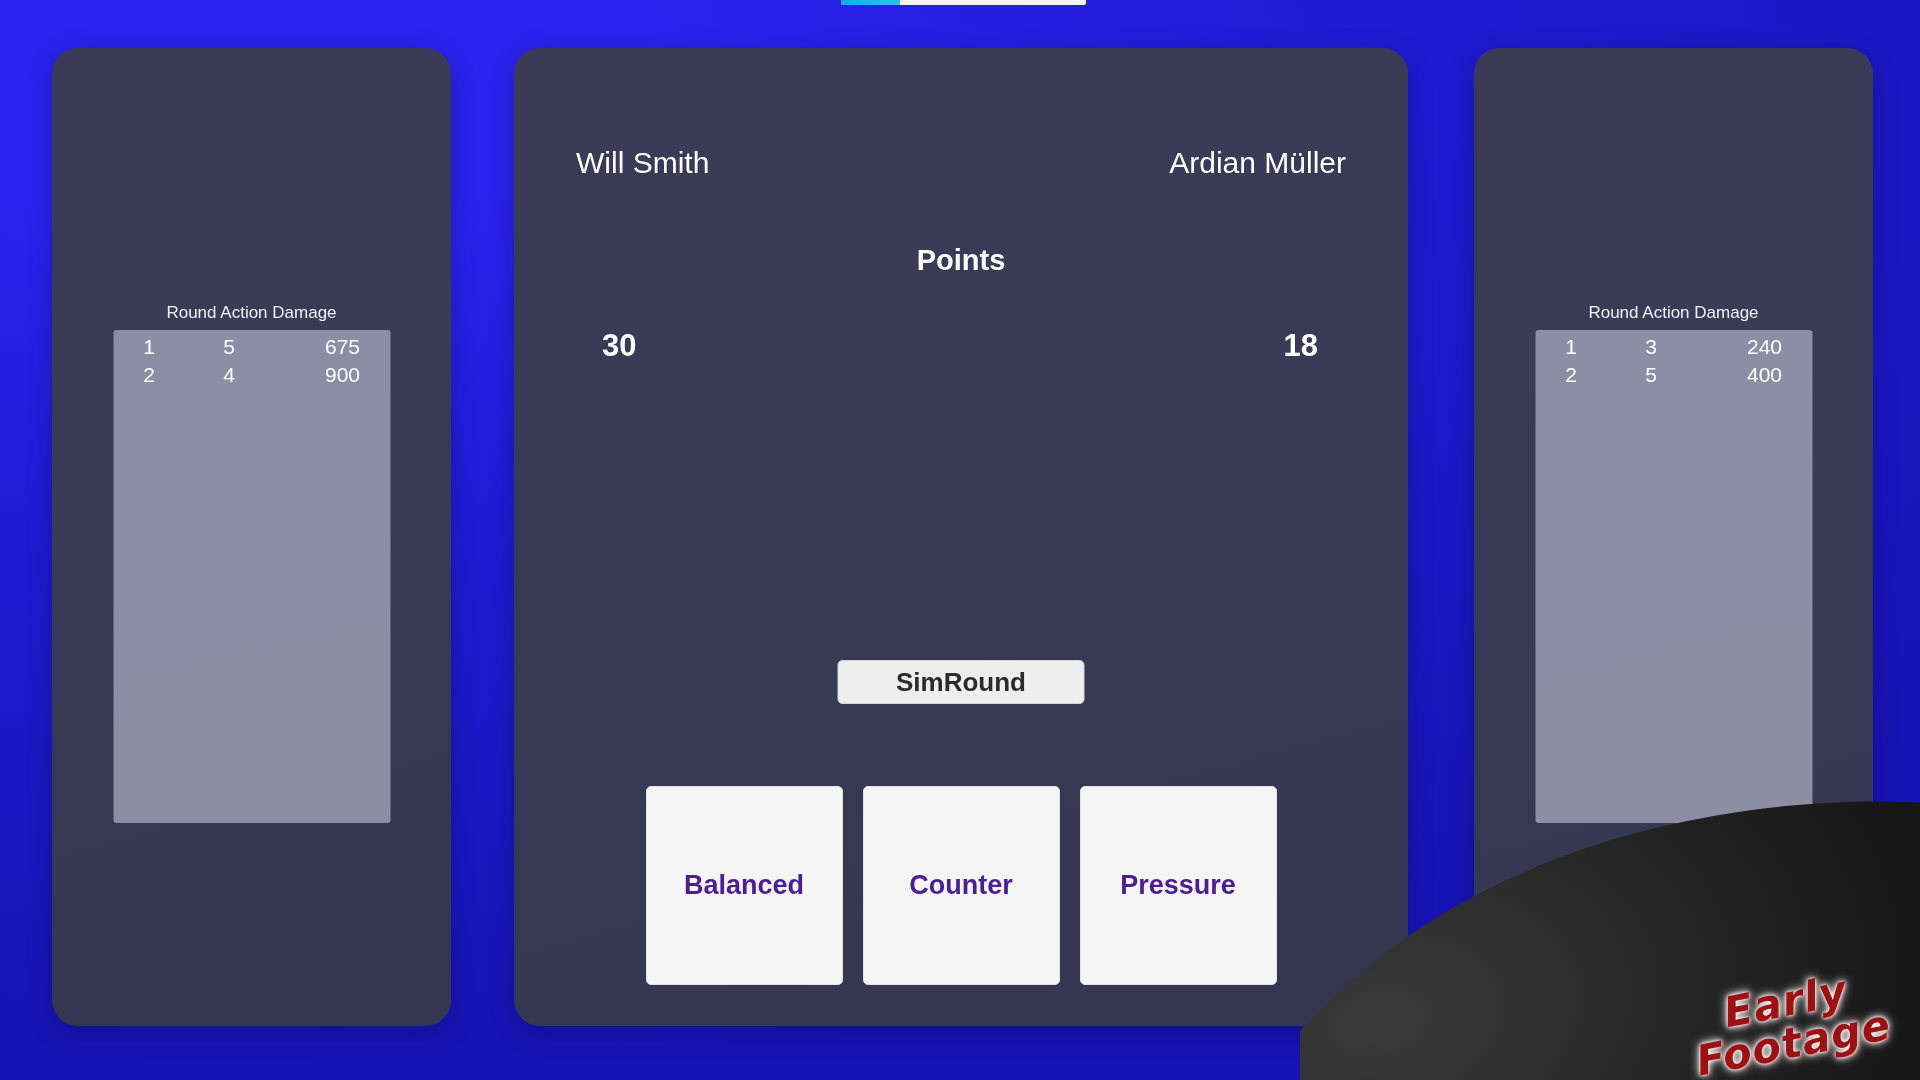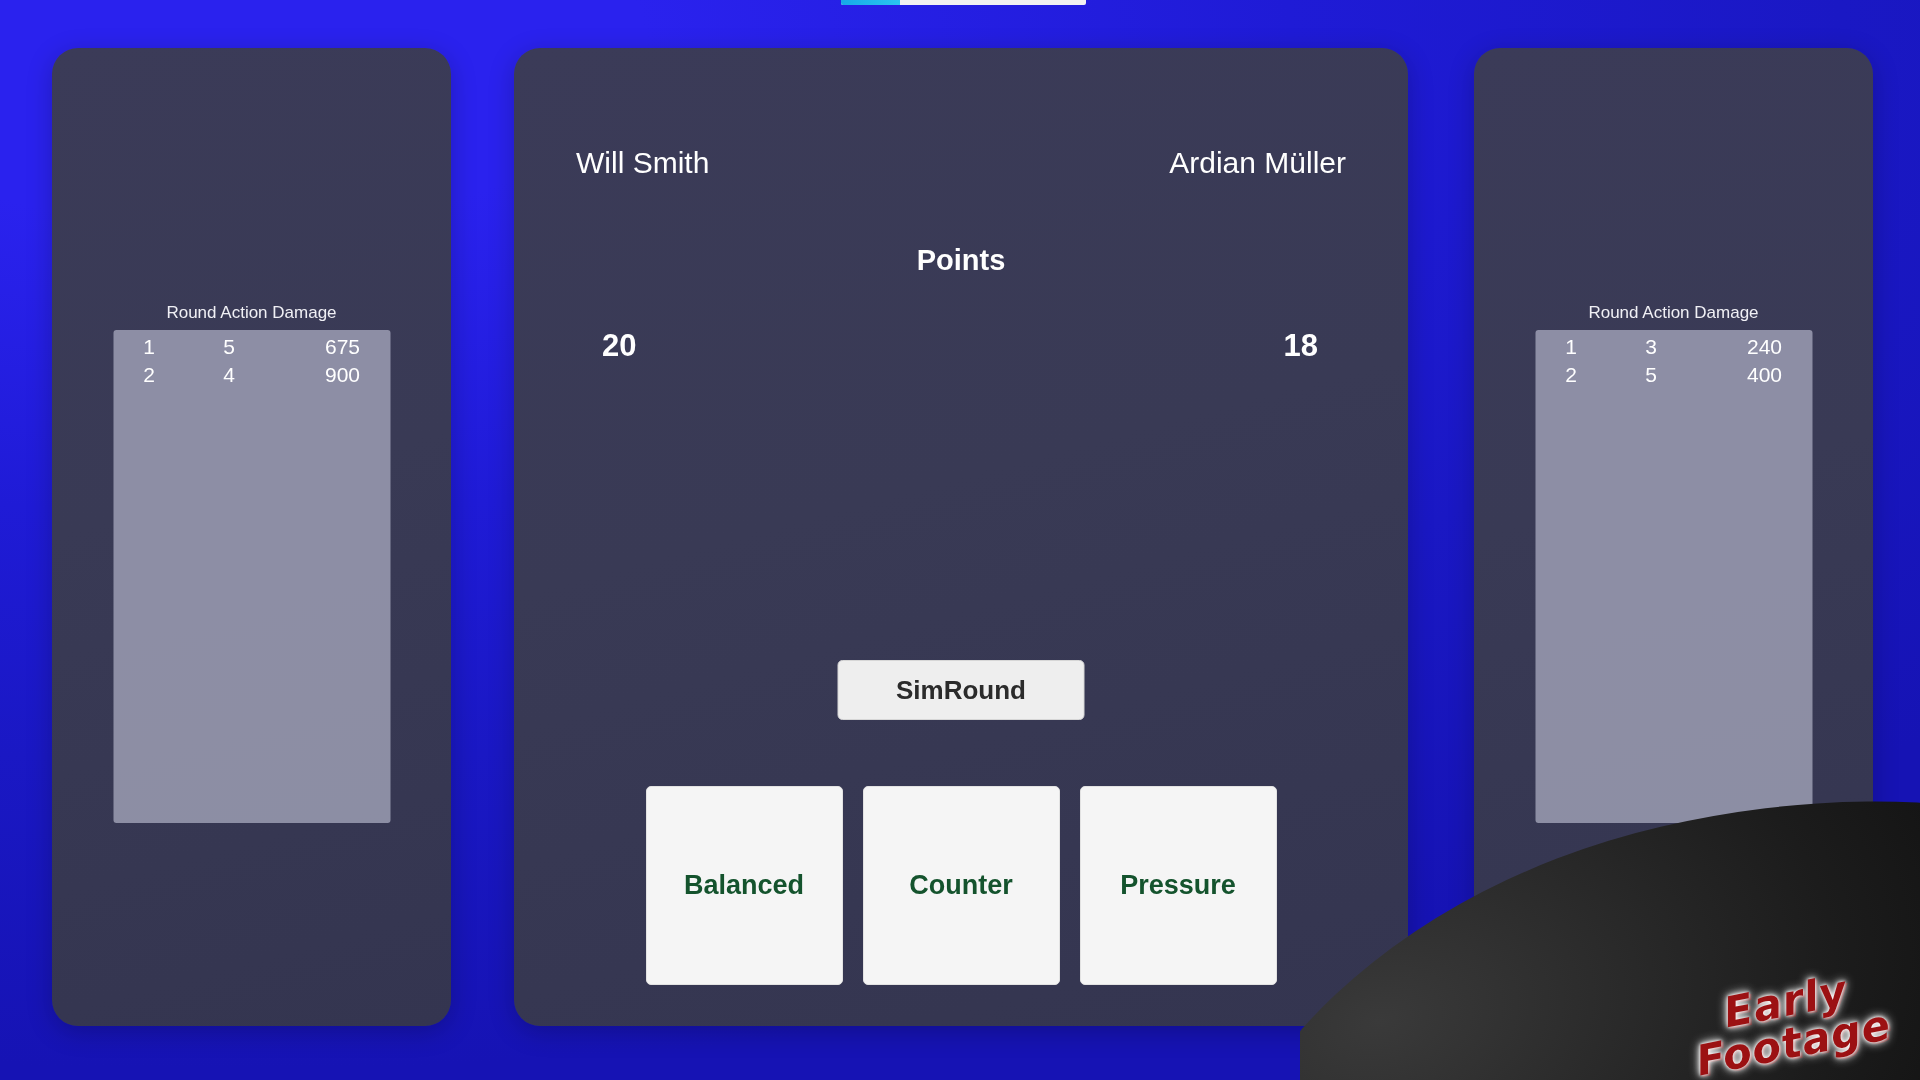--- a/index.html
+++ b/index.html
@@ -116,21 +116,21 @@
   #points-left  { left: 88px; }
   #points-right { right: 90px; }
 
   
   #sim-round {
     position: absolute;
     left: 50%;
     transform: translateX(-50%);
     top: 612px;
     width: 247px;
-    height: 60px;
+    height: 44px;
     background: #eeeeee;
     border: 1px solid #d6d6d6;
     border-radius: 5px;
     color: #2b2b2b;
     font-family: "Liberation Sans", sans-serif;
     font-size: 26px;
     font-weight: bold;
     cursor: pointer;
     padding: 0;
   }
@@ -144,21 +144,21 @@
     display: flex;
     justify-content: center;
     gap: 20px;
   }
   .strategy-btn {
     width: 197px;
     height: 199px;
     background: #f5f5f5;
     border: 1px solid #e2e2e2;
     border-radius: 5px;
-    color: #14532d;
+    color: #4c1d95;
     font-family: "Liberation Sans", sans-serif;
     font-size: 27px;
     font-weight: bold;
     cursor: pointer;
     display: flex;
     align-items: center;
     justify-content: center;
     padding: 0;
   }
 
@@ -232,21 +232,21 @@
     </div>
   </div>
 
   <div class="panel" id="panel-center">
 
     <div class="fighter-name" id="name-left">Will Smith</div>
     <div class="fighter-name" id="name-right">Ardian Müller</div>
 
     <div class="points-title">Points</div>
 
-    <div class="points-value" id="points-left">20</div>
+    <div class="points-value" id="points-left">30</div>
     <div class="points-value" id="points-right">18</div>
 
     <button id="sim-round">SimRound</button>
 
     <div id="strategies">
       <button class="strategy-btn">Balanced</button>
       <button class="strategy-btn">Counter</button>
       <button class="strategy-btn">Pressure</button>
     </div>
   </div>

